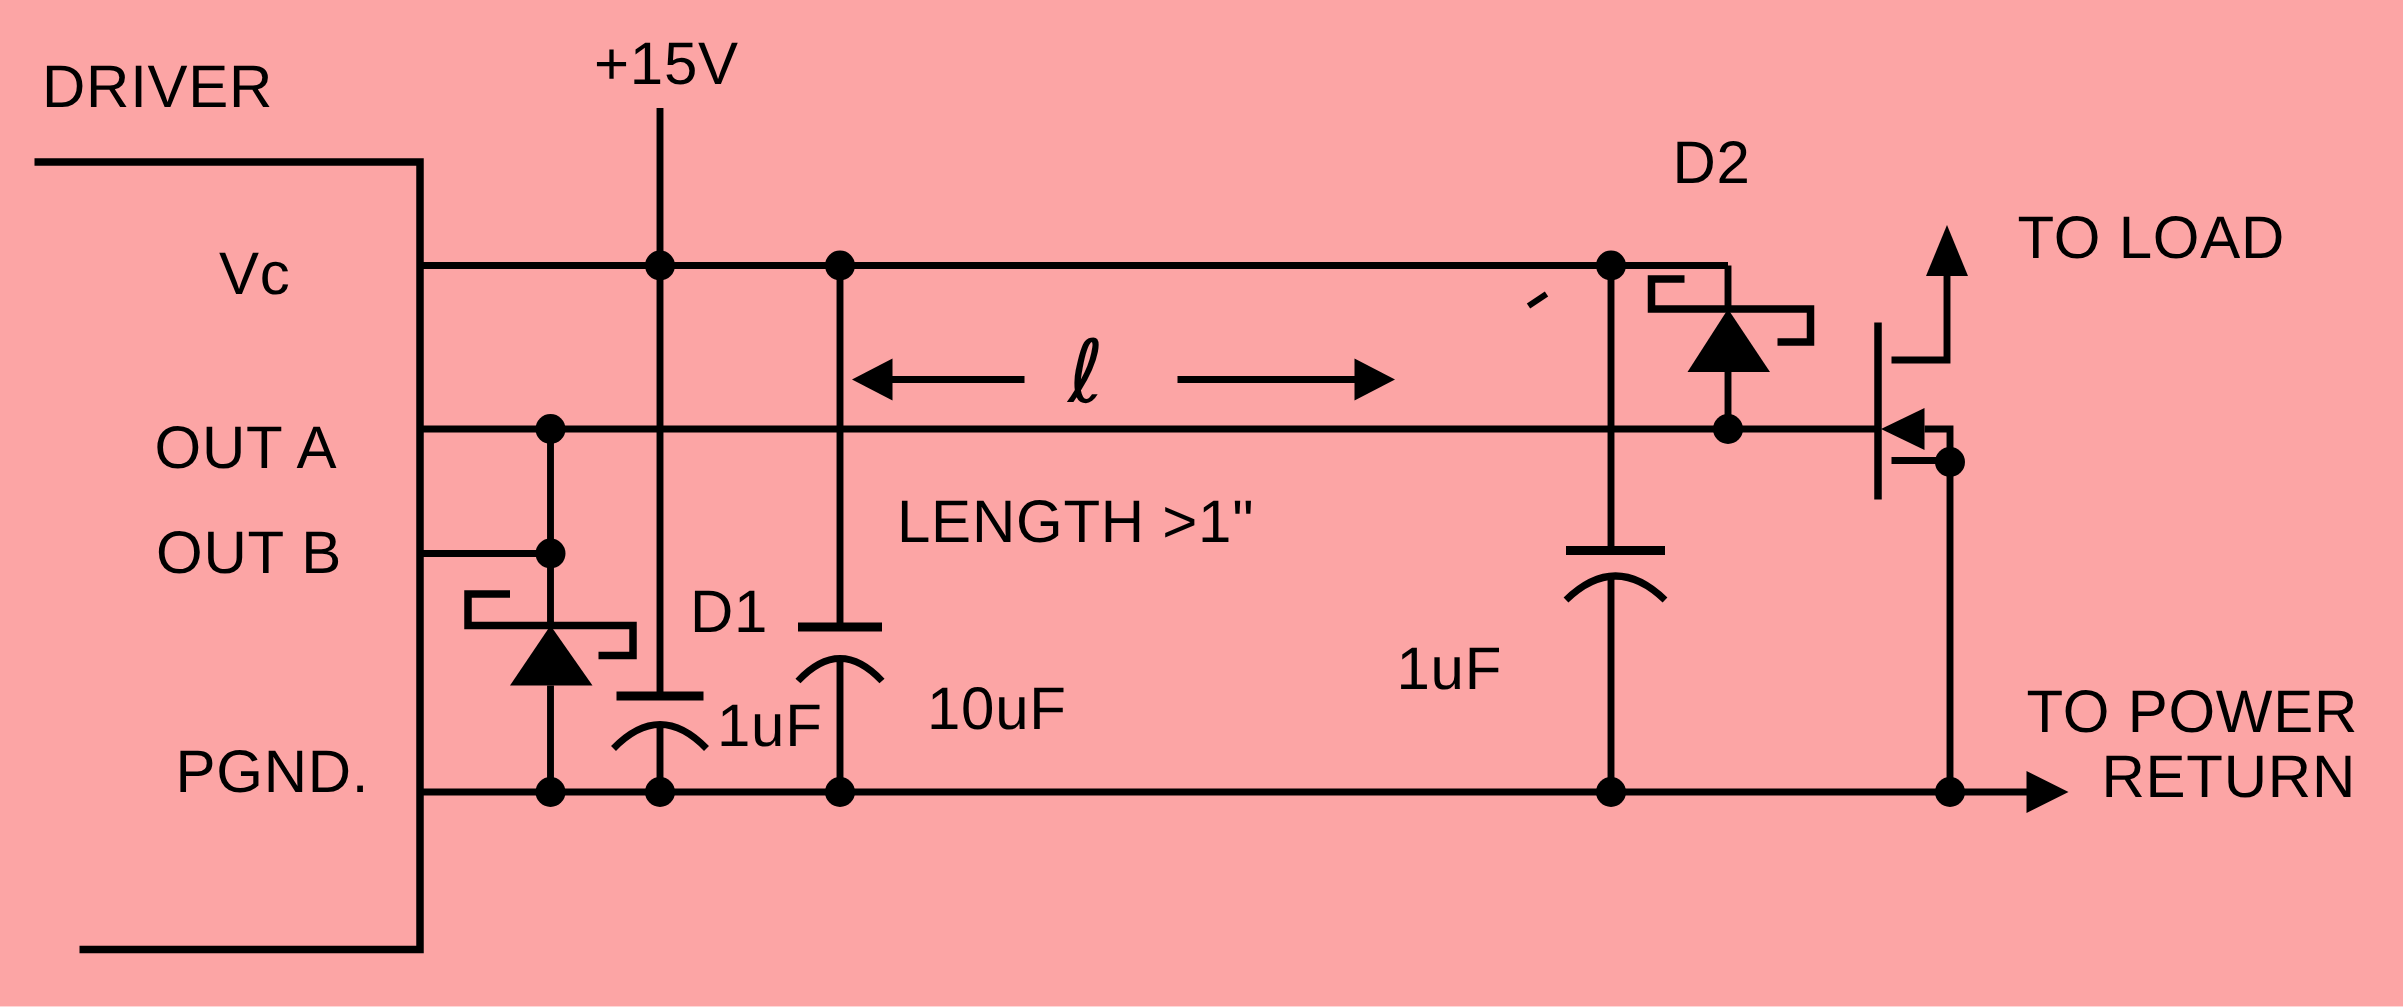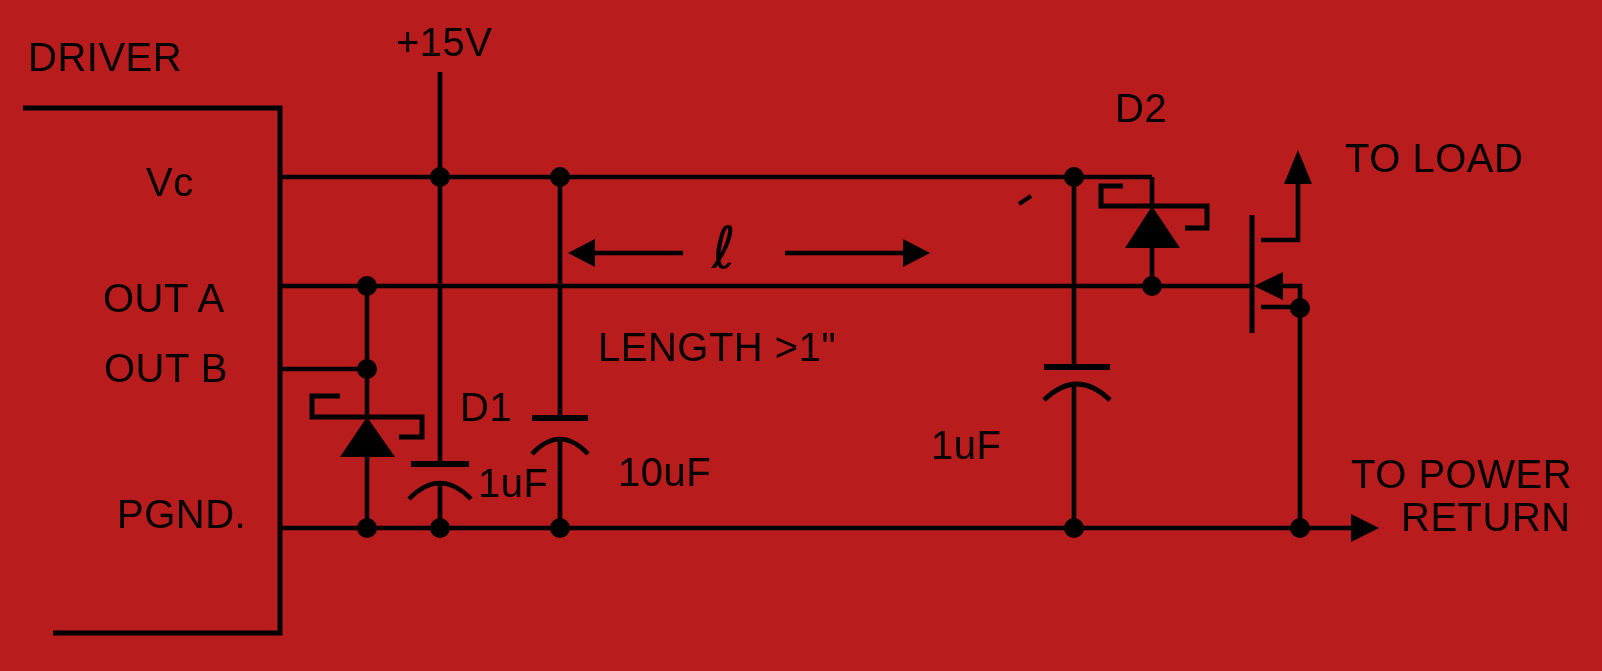--- a/index.html
+++ b/index.html
@@ -1,20 +1,20 @@
 <!DOCTYPE html>
 <html><head>
 <meta charset="utf-8">
 <style>
   html, body { margin: 0; padding: 0; background: #ffffff; }
   .sheet {
     position: relative;
     width: 1602px;
     height: 671px;
-    background: #b91c1c;
+    background: #fca5a5;
     overflow: hidden;
   }
   svg { position: absolute; left: 0; top: 0; }
   text {
     font-family: "Liberation Sans", sans-serif;
     font-size: 40px;
     fill: #000000;
     letter-spacing: 0.5px;
   }
   .script-letter {

